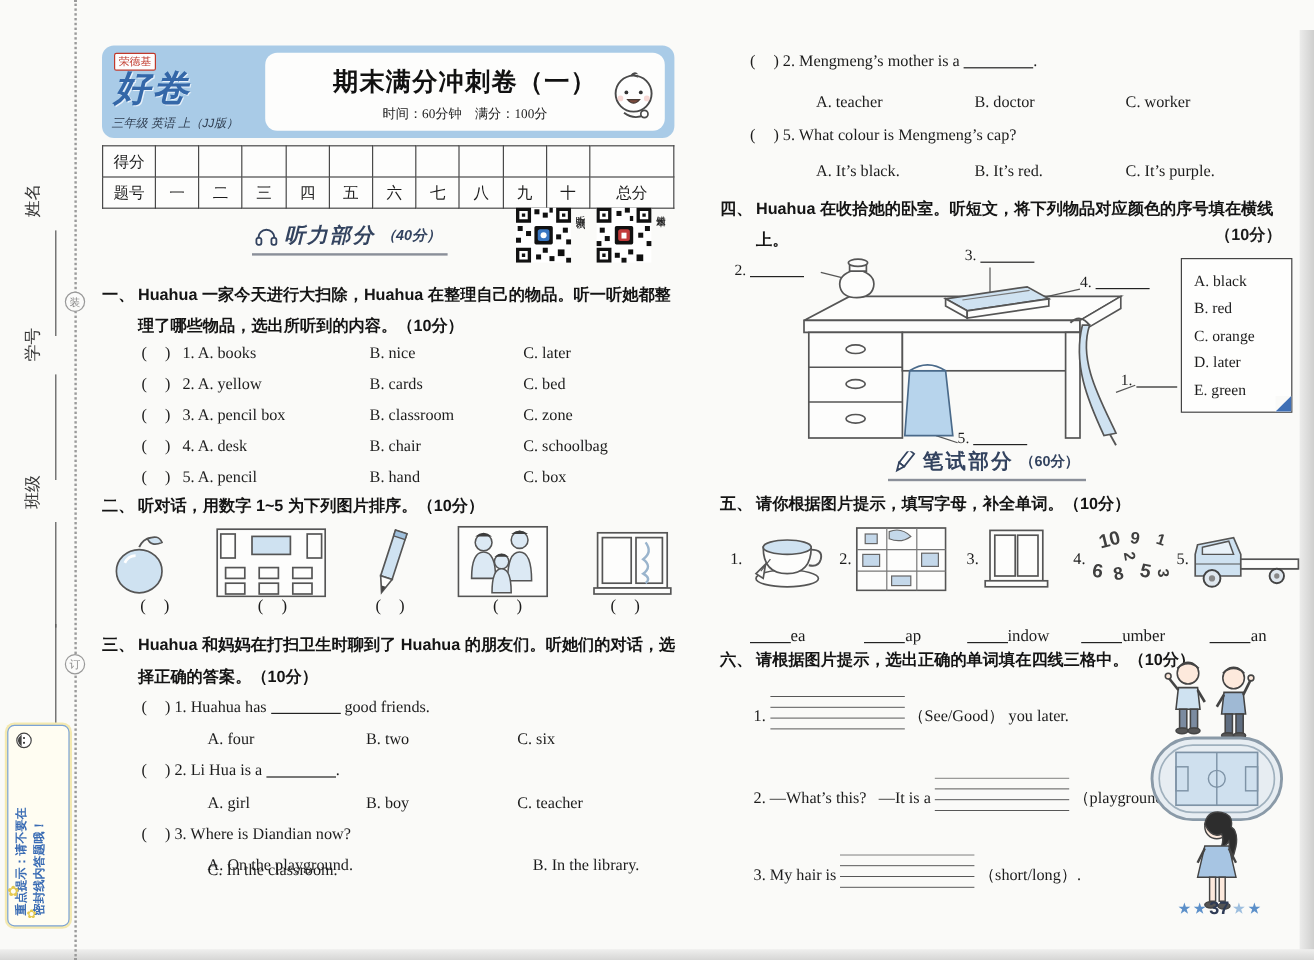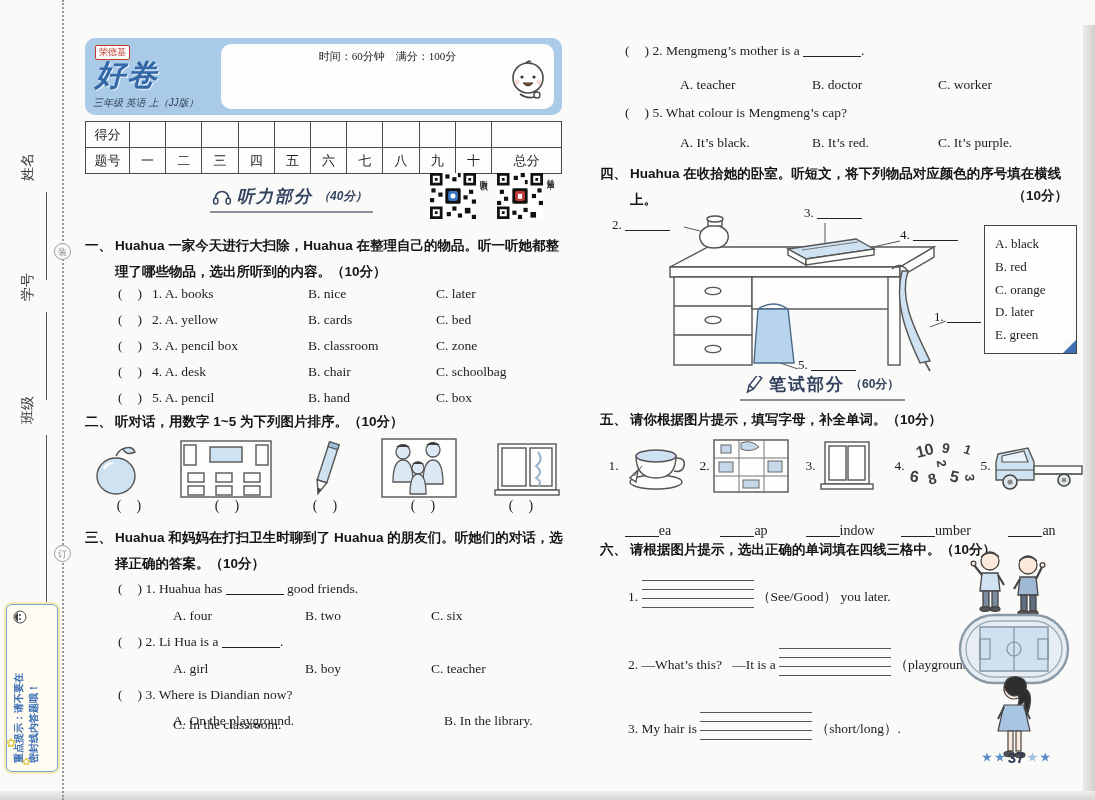--- a/index.html
+++ b/index.html
@@ -161,20 +161,21 @@
 
 <div class="col" id="leftcol">
 
   <div class="band">
     <div class="brand">
       <span class="brand-tag">荣德基</span>
       <div class="brand-name">好卷</div>
     </div>
     <div class="grade-line">三年级 英语 上（JJ版）</div>
     <div class="title-panel">
+      <div class="exam-title">期末满分冲刺卷（一）</div>
       <div class="exam-meta">时间：60分钟　满分：100分</div>
       <svg class="baby" width="40" height="46" viewBox="0 0 40 46">
         <circle cx="20" cy="20" r="15" fill="#fefefe" stroke="#4a4a4a" stroke-width="1.6"></circle>
         <path d="M17 5 q4 -5 7 -1 q-2 -1 -4 1 q3 0 4 2 q-4 -2 -7 -2z" fill="#4a4a4a"></path>
         <circle cx="14" cy="19" r="1.6" fill="#333"></circle>
           <circle cx="26" cy="19" r="1.6" fill="#333"></circle>
         <path d="M15 25 q5 6 10 0 z" fill="#7c4a3d" stroke="#4a3a35" stroke-width="1"></path>
         <circle cx="9" cy="24" r="2.4" fill="#f4c7c3" opacity="0.7"></circle>
           <circle cx="31" cy="24" r="2.4" fill="#f4c7c3" opacity="0.7"></circle>
         <path d="M12 36 q8 6 17 2" fill="none" stroke="#4a4a4a" stroke-width="1.6"></path>
@@ -500,21 +501,21 @@
       <polygon points="194,54 262,44 262,50 194,60" class="sketch"></polygon>
       <line x1="190" y1="45" x2="246" y2="37" stroke="#777" stroke-width="1"></line>
     </svg>
     <span class="desklab" style="left:0; top:12px;"><span>2.</span> <span class="blank b45"></span></span>
     <span class="desklab" style="left:192px; top:0px;"><span>3.</span> <span class="blank b45"></span></span>
     <span class="desklab" style="left:288px; top:22px;"><span>4.</span> <span class="blank b45"></span></span>
     <span class="desklab" style="left:322px; top:104px;"><span>1.</span> <span class="blank b34"></span></span>
     <span class="desklab" style="left:186px; top:152px;"><span>5.</span> <span class="blank b45"></span></span>
   </div>
 
-  <div class="legend" style="left:384px; top:180px;margin-top:10px;">
+  <div class="legend" style="left:384px; top:180px;">
     <div class="lg">A. black</div>
     <div class="lg">B. red</div>
     <div class="lg">C. orange</div>
     <div class="lg">D. later</div>
     <div class="lg">E. green</div>
   </div>
 
   <div class="part-head" style="left:140px; top:338px;">
     <svg width="22" height="18" viewBox="0 0 24 20">
       <g transform="rotate(38 12 10)">

